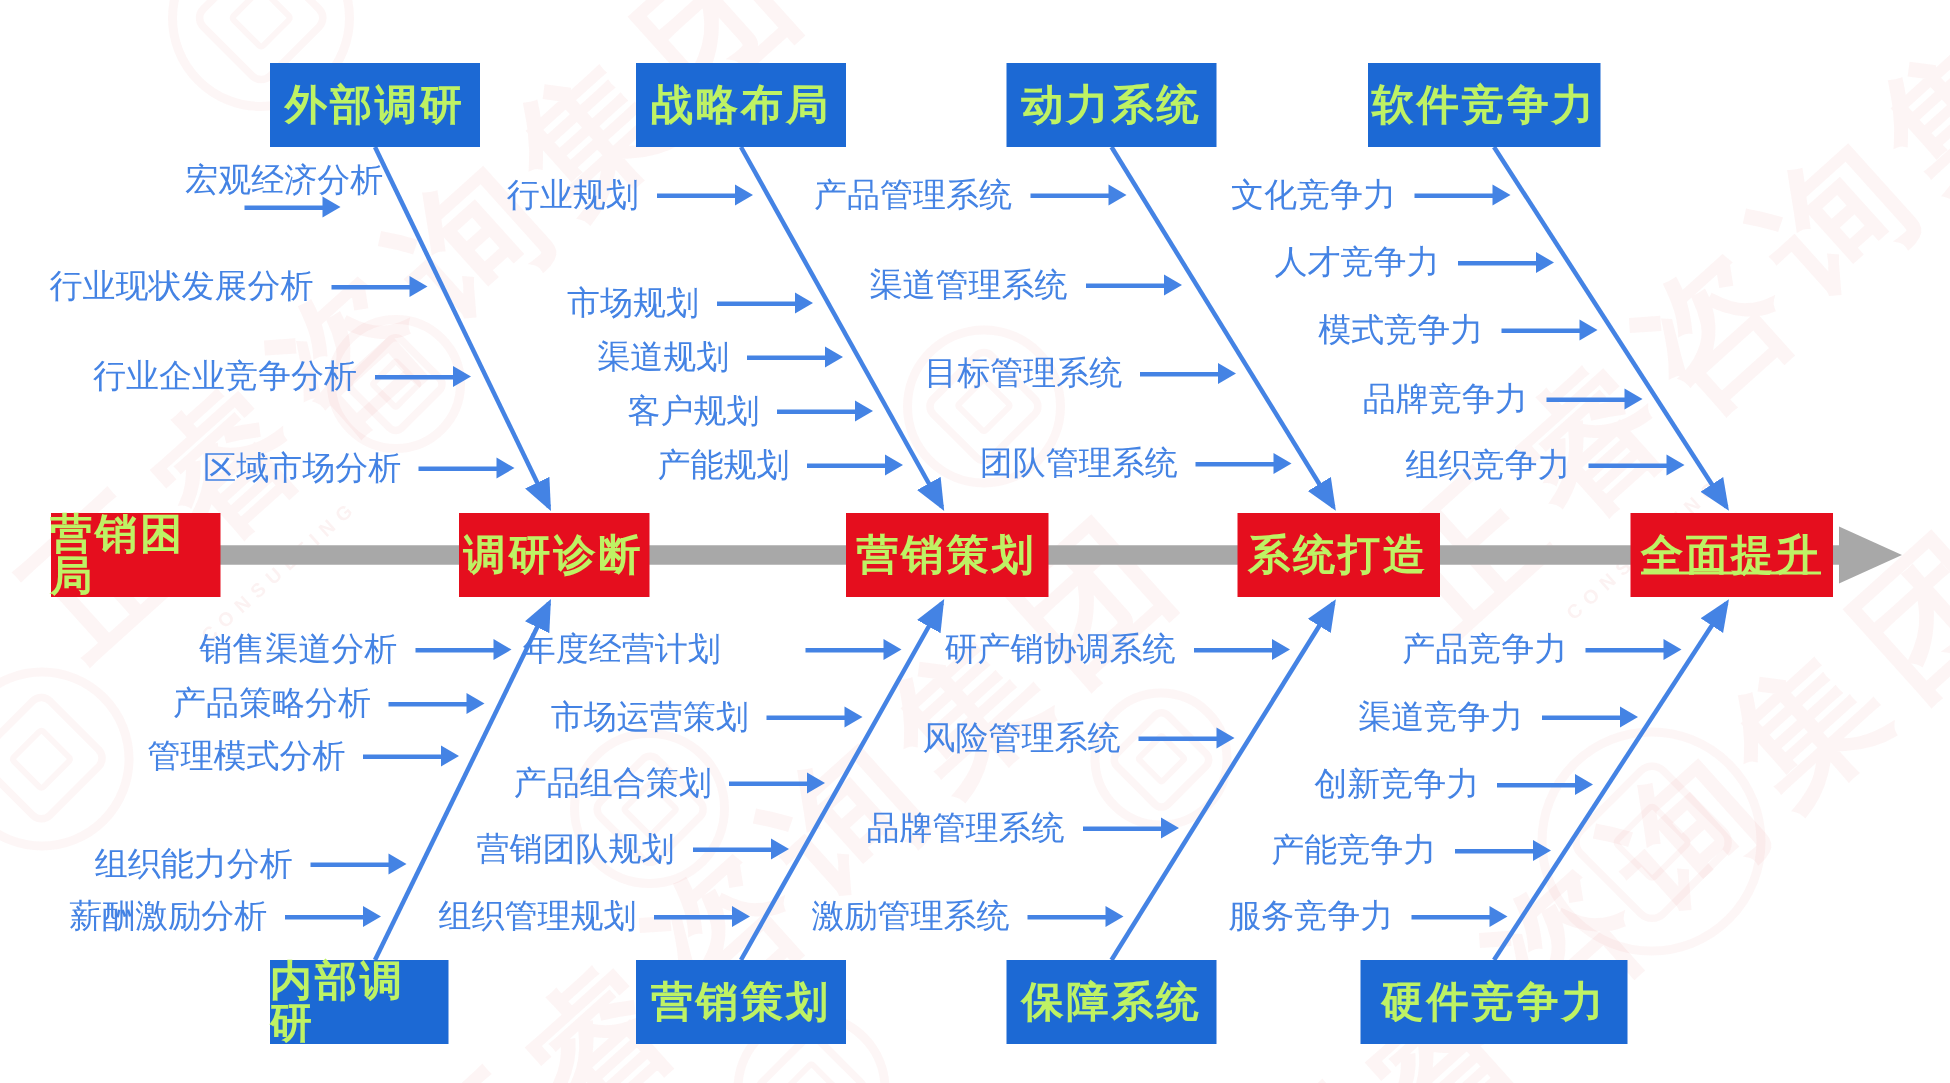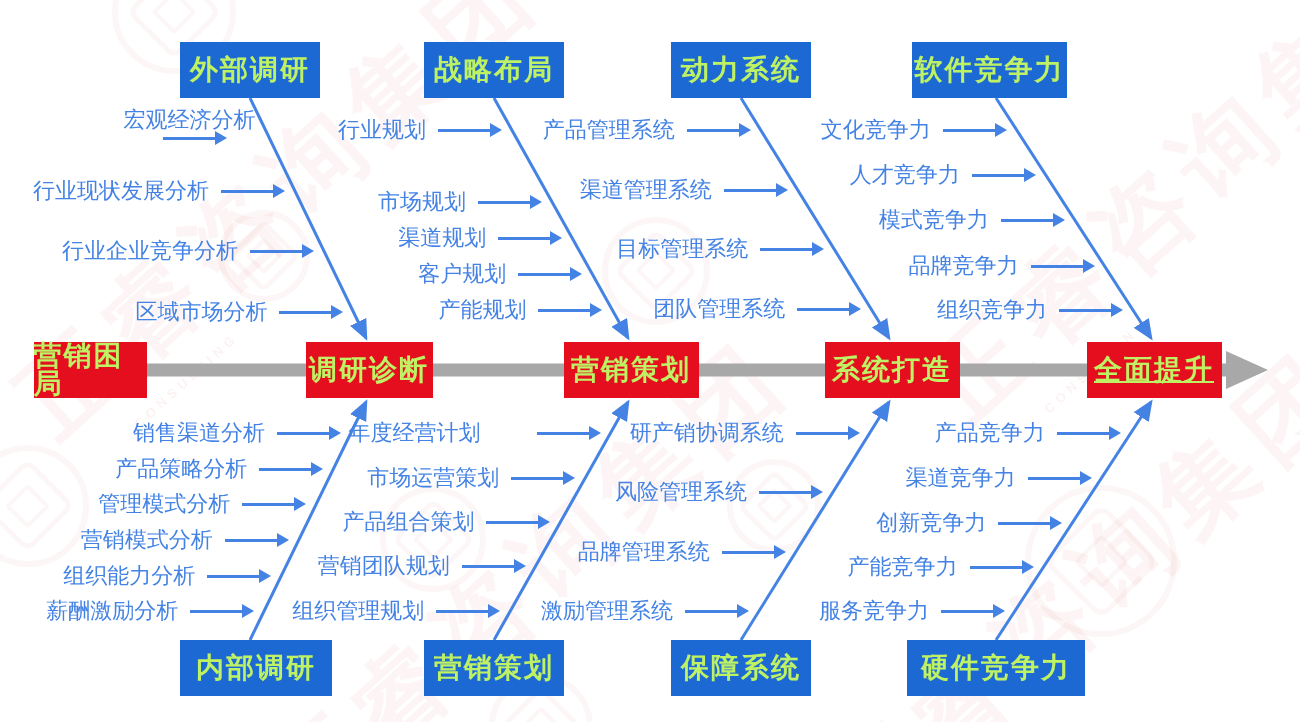--- a/index.html
+++ b/index.html
@@ -241,27 +241,20 @@
           <span class="head"></span>
         </span>
       </div>
       <div class="item-row" style="top: 489px; right: 993.714px;">
         <span class="item-label">管理模式分析</span>
         <span class="harrow">
           <span class="shaft"></span>
           <span class="head"></span>
         </span>
       </div>
-      <div class="item-row" style="top: 525px; right: 1011.26px;">
-        <span class="item-label">营销模式分析</span>
-        <span class="harrow">
-          <span class="shaft"></span>
-          <span class="head"></span>
-        </span>
-      </div>
       <div class="item-row" style="top: 561px; right: 1028.81px;">
         <span class="item-label">组织能力分析</span>
         <span class="harrow">
           <span class="shaft"></span>
           <span class="head"></span>
         </span>
       </div>
       <div class="item-row" style="top: 596px; right: 1045.87px;">
         <span class="item-label">薪酬激励分析</span>
         <span class="harrow">
@@ -366,21 +359,21 @@
           <span class="shaft"></span>
           <span class="head"></span>
         </span>
       </div>
     </div>
   <div id="box-layer">
       <div class="node-box branch-box" style="left: 180px; top: 42px; width: 140px;">外部调研</div>
       <div class="node-box branch-box" style="left: 424px; top: 42px; width: 140px;">战略布局</div>
       <div class="node-box branch-box" style="left: 671px; top: 42px; width: 140px;">动力系统</div>
       <div class="node-box branch-box" style="left: 912px; top: 42px; width: 155px;">软件竞争力</div>
-      <div class="node-box branch-box" style="left: 180px; top: 640px; width: 152px;">内部调研</div>
+      <div class="node-box branch-box" style="left: 180px; top: 640px; width: 119px;">内部调研</div>
       <div class="node-box branch-box" style="left: 424px; top: 640px; width: 140px;">营销策划</div>
       <div class="node-box branch-box" style="left: 671px; top: 640px; width: 140px;">保障系统</div>
       <div class="node-box branch-box" style="left: 907px; top: 640px; width: 178px;">硬件竞争力</div>
       <div class="node-box spine-box" style="left: 33.5px; top: 342px; width: 113px;">营销困局</div>
       <div class="node-box spine-box" style="left: 305.5px; top: 342px; width: 127px;">调研诊断</div>
       <div class="node-box spine-box" style="left: 563.5px; top: 342px; width: 135px;">营销策划</div>
       <div class="node-box spine-box" style="left: 824.5px; top: 342px; width: 135px;">系统打造</div>
       <div class="node-box spine-box" style="left: 1086.5px; top: 342px; width: 135px; text-decoration: underline;">全面提升</div>
     </div>
 </div>

